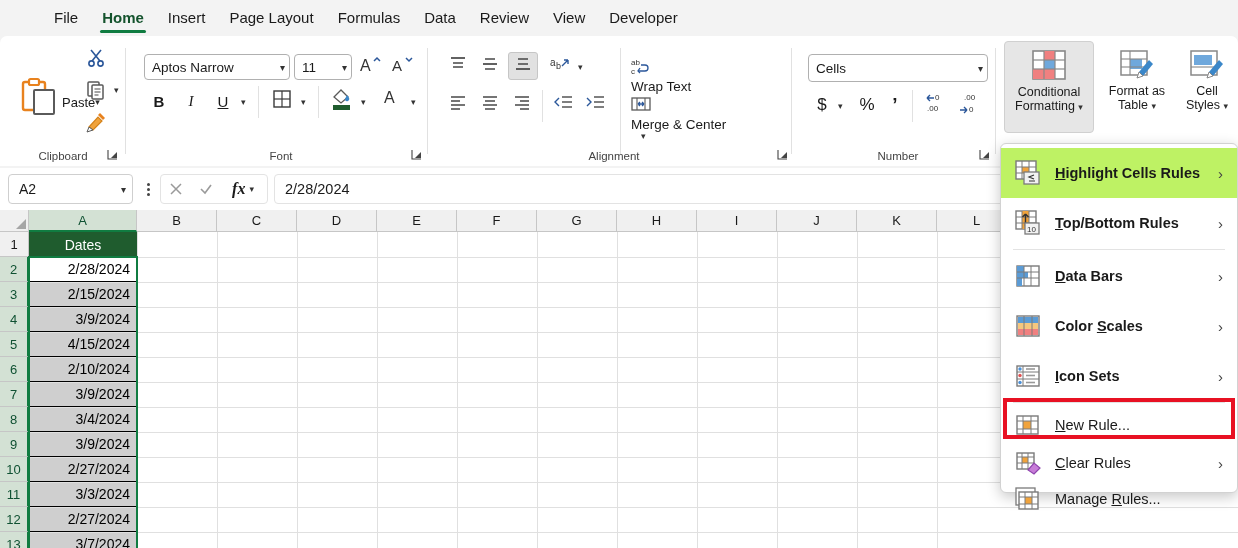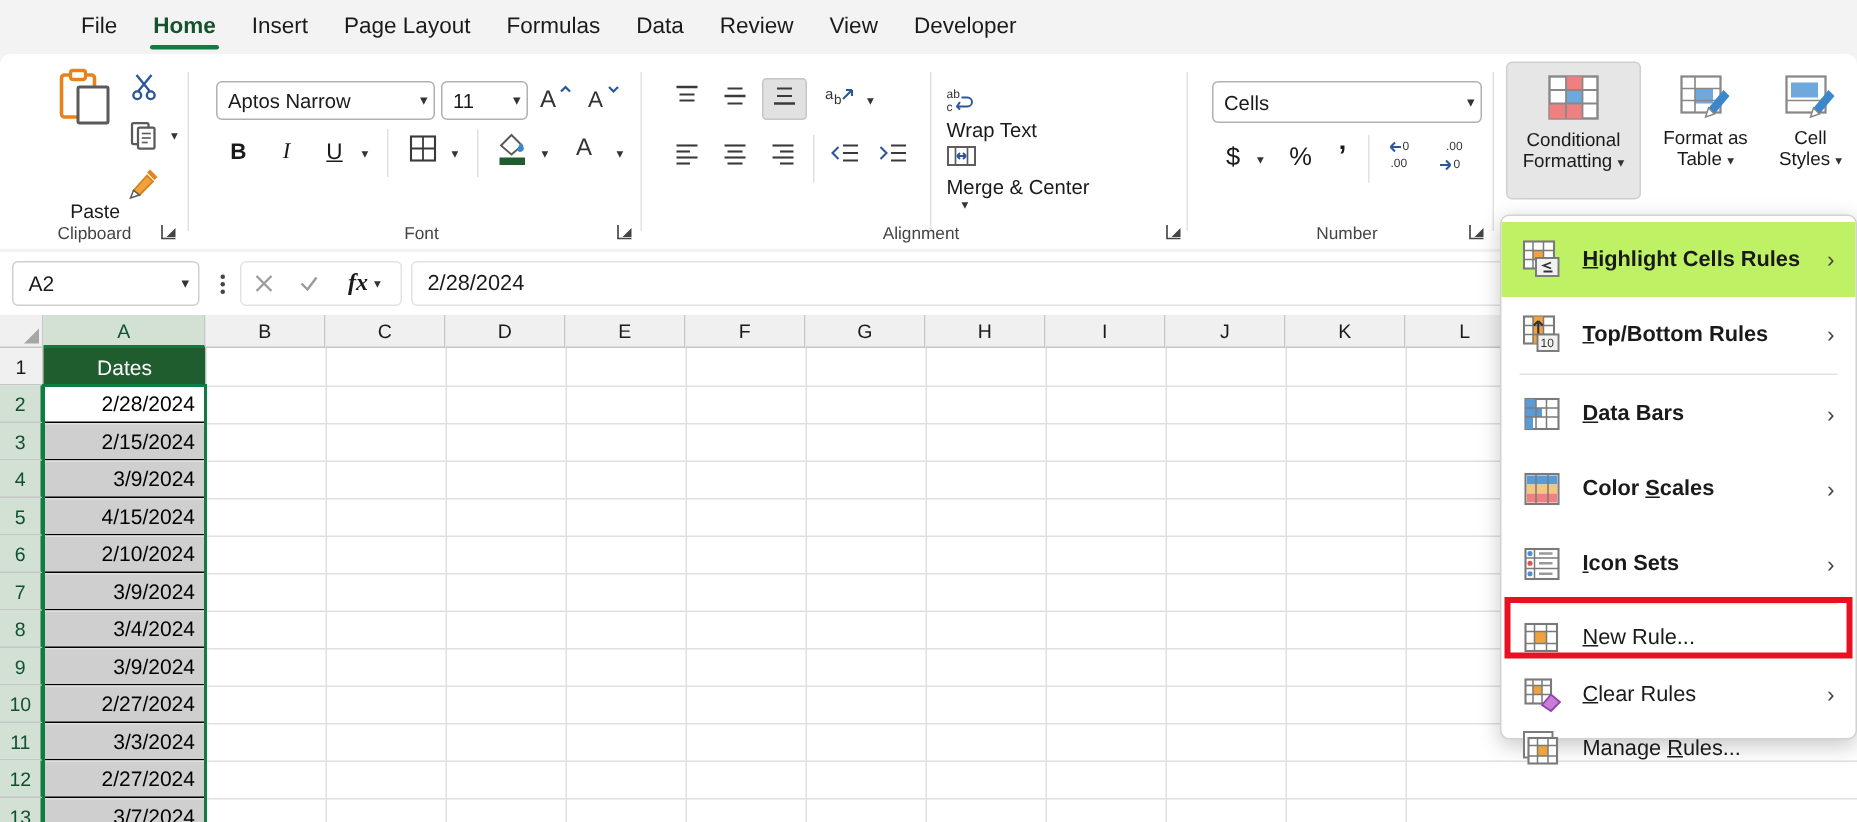--- a/index.html
+++ b/index.html
@@ -39,23 +39,22 @@
   .launcher {
     position: absolute; bottom: 5px; width: 13px; height: 13px; cursor: pointer;
   }
   .launcher svg { display: block; }
   .sep { position: absolute; top: 12px; width: 1px; height: 106px; background: #e1e1e1; }
 
   
   #g-clip { left: 0; width: 126px; }
   .paste-btn {
     position: absolute; left: 16px; top: 8px; width: 64px; height: 114px;
-    display: flex; flex-direction: column; align-items: flex-end; cursor: pointer;
+    display: flex; flex-direction: row; align-items: center; cursor: pointer;
     border-radius: 4px;
-    gap: 36px;
   }
   .paste-label { font-size: 13px; color: #1a1a1a; margin-top: 2px; }
   .mini-btn {
     position: absolute; display: flex; align-items: center; justify-content: center;
     cursor: pointer; border-radius: 3px;
   }
   .chev { font-size: 9px; color: #333; line-height: 1; }
 
   
   #g-font { left: 134px; width: 294px; }

